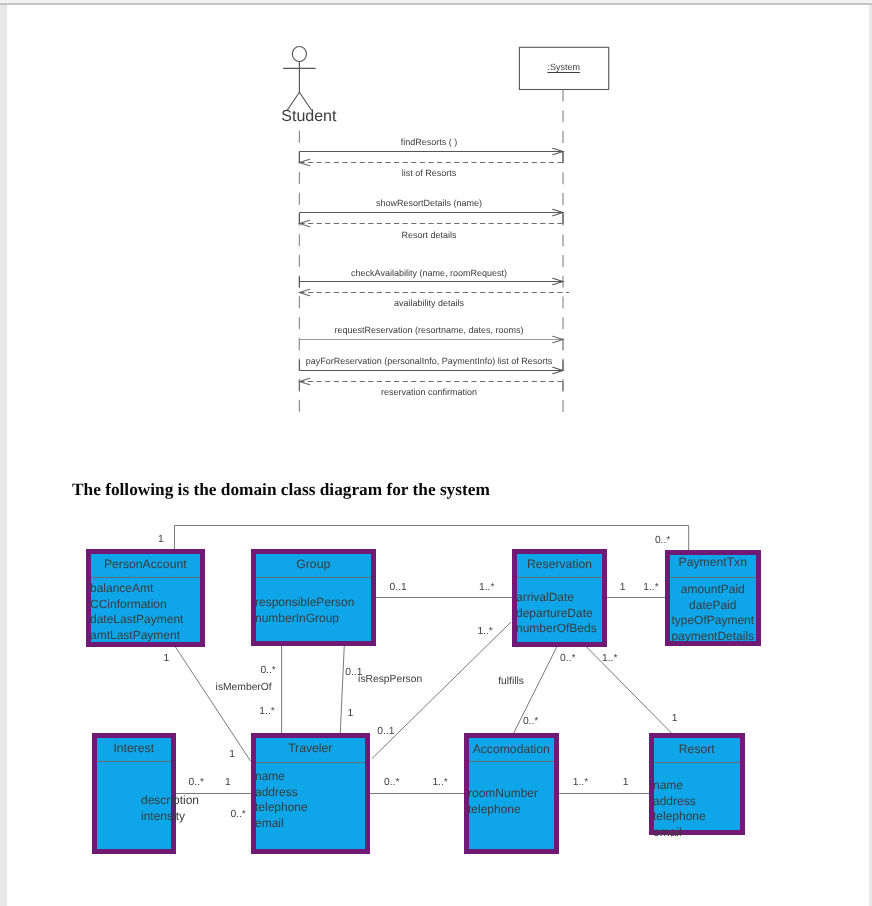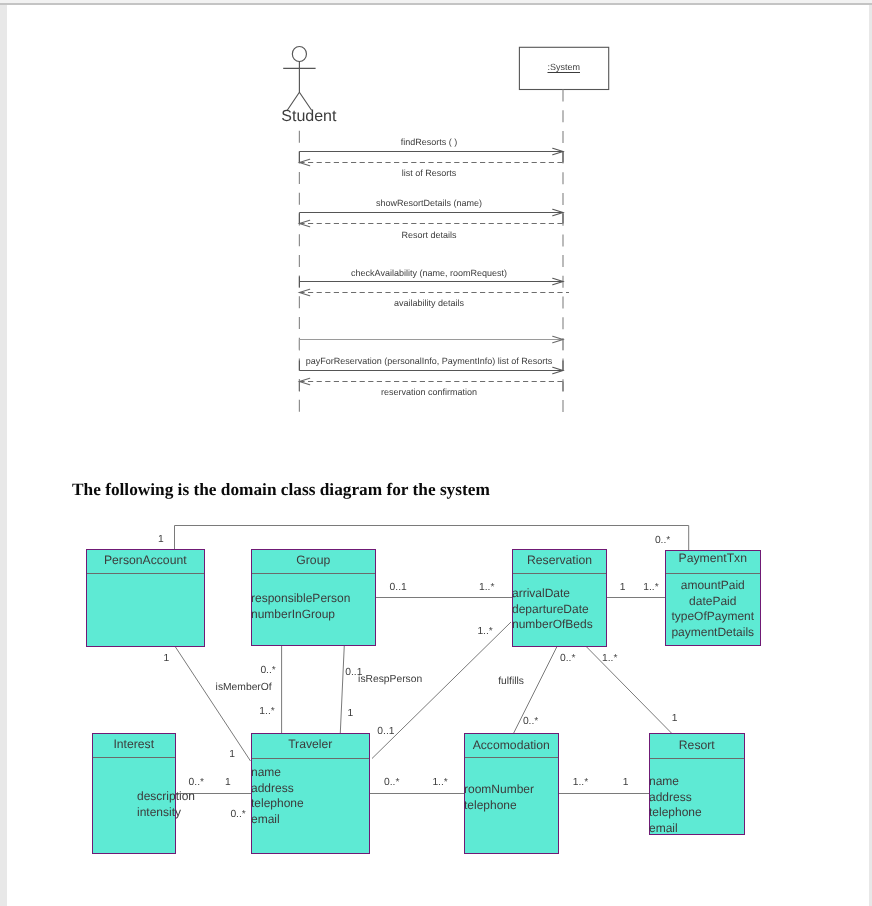--- a/index.html
+++ b/index.html
@@ -13,21 +13,21 @@
   
   .msg{font-size:9px;text-align:center;line-height:11px;}
   .actorname{font-size:16px;line-height:11.5px;}
   .sysname{font-size:9px;line-height:11px;}
   .sysname span{text-decoration:underline;text-underline-offset:2.2px;text-decoration-thickness:0.9px;}
 
   
   #heading{position:absolute;left:65px;top:474.8px;font-family:"Liberation Serif",serif;font-weight:bold;font-size:17.3px;line-height:20px;color:#0a0a0a;}
 
   
-  .cls{position:absolute;box-sizing:border-box;border:1px solid #701a75;background:#5eead4;}
+  .cls{position:absolute;box-sizing:border-box;border:5px solid #701a75;background:#0ea5e9;}
   .cls .hdr{position:relative;box-sizing:border-box;border-bottom:1px solid #6b6b6b;text-align:center;font-size:12.2px;line-height:15.6px;color:#3c3c3c;}
   .cls .attrs{position:absolute;left:-1px;right:0;font-size:12px;color:#3c3c3c;line-height:15.6px;}
   .cls .attrs.ctr{text-align:center;left:0;}
   .mult{position:absolute;font-size:10.3px;line-height:12px;color:#3c3c3c;white-space:nowrap;}
   .assoc{position:absolute;font-size:10.3px;line-height:12px;color:#3c3c3c;white-space:nowrap;}
 </style>
 </head>
 <body>
 
 <div id="topband"></div>
@@ -84,26 +84,33 @@
 <path d="M578.2 640.5 L664.4 728" fill="none" stroke="#7a7a7a" stroke-width="1.0"></path>
 </svg>
 <div class="lbl actorname" style="left:274.3px;top:106.2px;">Student</div>
 <div class="lbl sysname" style="left:512px;top:57.4px;width:89.5px;text-align:center;"><span>:System</span></div>
 <div class="lbl msg" style="left:222.0px;top:131.9px;width:400px;">findResorts ( )</div>
 <div class="lbl msg" style="left:222.0px;top:162.8px;width:400px;">list of Resorts</div>
 <div class="lbl msg" style="left:222.0px;top:193.4px;width:400px;">showResortDetails (name)</div>
 <div class="lbl msg" style="left:222.0px;top:225.1px;width:400px;">Resort details</div>
 <div class="lbl msg" style="left:222.0px;top:263.1px;width:400px;">checkAvailability (name, roomRequest)</div>
 <div class="lbl msg" style="left:222.0px;top:293.4px;width:400px;">availability details</div>
+<div class="lbl msg" style="left:222.0px;top:319.9px;width:400px;">requestReservation (resortname, dates, rooms)</div>
 <div class="lbl msg" style="left:222.0px;top:350.5px;width:400px;">payForReservation (personalInfo, PaymentInfo) list of Resorts</div>
 <div class="lbl msg" style="left:222.0px;top:382.2px;width:400px;">reservation confirmation</div>
 <div id="heading">The following is the domain class diagram for the system</div>
 <div class="cls" style="left:79px;top:544px;width:118.5px;height:97.5px;">
       <div class="hdr" style="height:24.0px;">
         <span style="position:absolute;left:0;right:0;top:3.3px;">PersonAccount</span>
+      </div>
+      <div class="attrs" style="top:27.3px;">
+        <div>balanceAmt</div>
+        <div>CCinformation</div>
+        <div>dateLastPayment</div>
+        <div>amtLastPayment</div>
       </div>
     </div>
 <div class="cls" style="left:244px;top:544px;width:124.5px;height:96.5px;">
       <div class="hdr" style="height:24.0px;">
         <span style="position:absolute;left:0;right:0;top:3.3px;">Group</span>
       </div>
       <div class="attrs" style="top:41px;">
         <div>responsiblePerson</div>
         <div>numberInGroup</div>
       </div>

